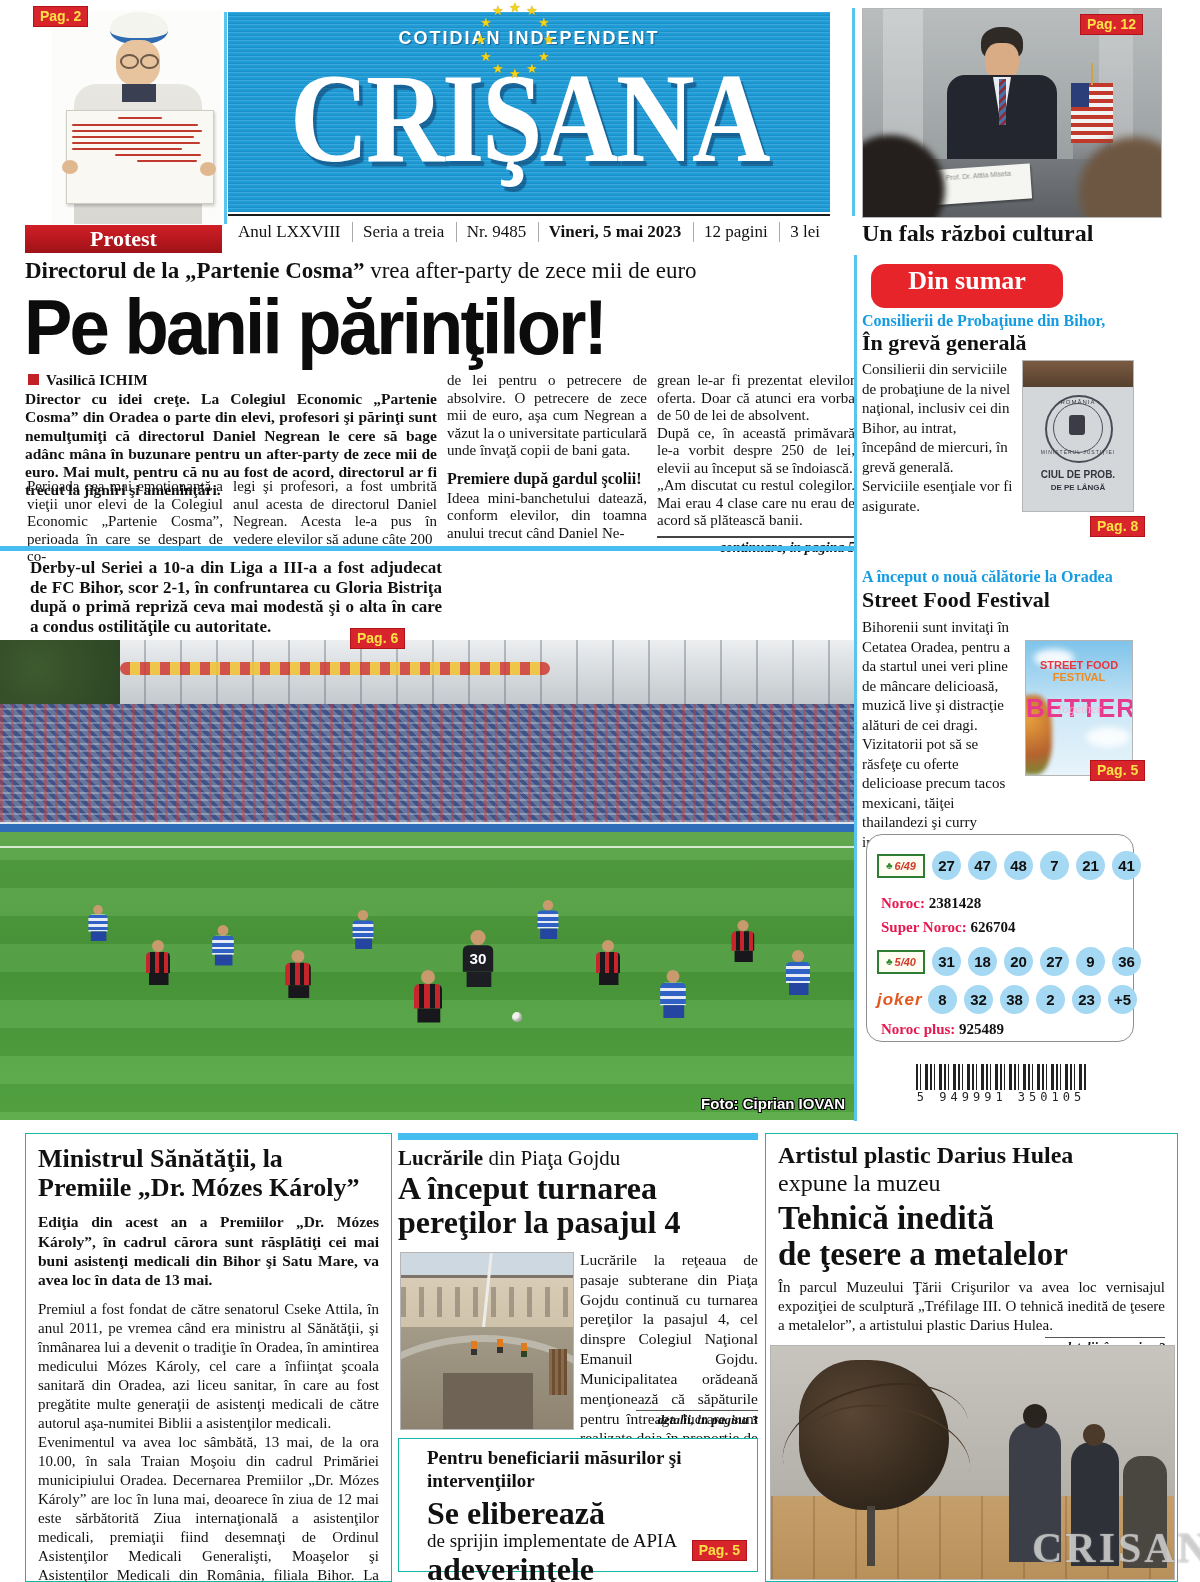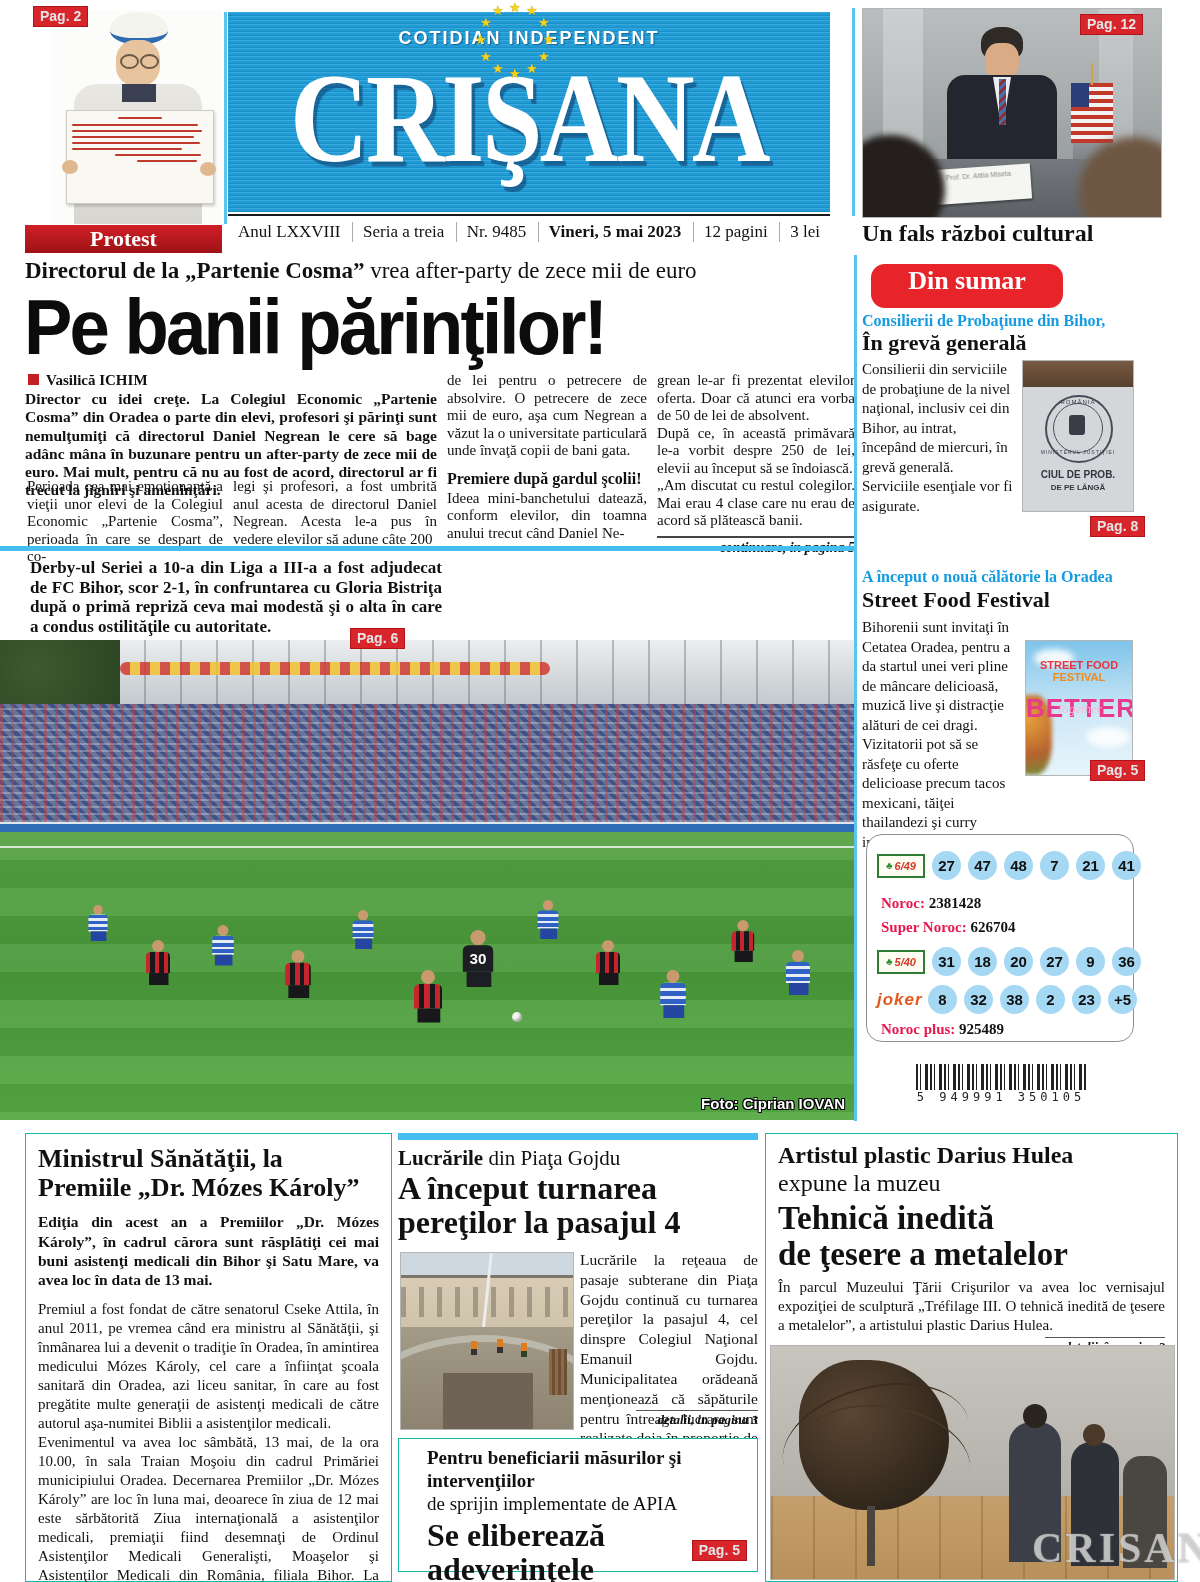--- a/index.html
+++ b/index.html
@@ -1,18 +1,18 @@
 <!DOCTYPE html>
 <html><head>
 <meta charset="utf-8">
 <style>
   html,body{margin:0;padding:0;background:#e8e8e8;}
   .page{position:relative;width:1200px;height:1582px;background:#fff;font-family:"Liberation Serif",serif;overflow:hidden;margin:0 auto;color:#111;}
   .abs{position:absolute;}
-  .badge{position:absolute;background:#d8252b;color:#e5e5e5;font-family:"Liberation Sans",sans-serif;font-weight:bold;font-size:14px;padding:2px 7px;line-height:1.2;z-index:6;box-shadow:0 0 0 1px #b01418 inset;}
+  .badge{position:absolute;background:#d8252b;color:#fde047;font-family:"Liberation Sans",sans-serif;font-weight:bold;font-size:14px;padding:2px 7px;line-height:1.2;z-index:6;box-shadow:0 0 0 1px #b01418 inset;}
   .photo{position:absolute;overflow:hidden;}
   .bordered{border:1px solid #b5b5b5;}
   .jtext{text-align:justify;}
   
   .masthead{background-color:#1f9cd6;background-image:repeating-linear-gradient(180deg,rgba(255,255,255,.12) 0 1px,rgba(0,0,0,0) 1px 3px,rgba(0,50,100,.12) 3px 4px);}
   .tagline{color:#fff;font-family:"Liberation Sans",sans-serif;font-weight:bold;font-size:18px;letter-spacing:2px;text-align:center;width:602px;z-index:2;text-shadow:1px 1px 1px rgba(0,40,80,.5);}
   .mtitle{color:#fff;font-weight:bold;font-size:128px;line-height:1;width:602px;text-align:center;transform:scaleX(.85);transform-origin:center;letter-spacing:-3px;z-index:2;text-shadow:4px 5px 1px rgba(10,35,80,.45);}
   .eu-star{position:absolute;font-size:13px;color:#f6d41c;z-index:3;text-shadow:0 0 1px #9a7d00;}
   .dateline{display:flex;align-items:center;border-top:2px solid #1a1a1a;font-size:17px;color:#111;justify-content:space-between;padding-top:6px;}
   .dateline span{padding:0 10px;white-space:nowrap;}
@@ -339,22 +339,22 @@
     <div class="abs" style="left:42px;top:120px;width:90px;height:56px;background:#6e6354;"></div>
     <div class="abs" style="left:148px;top:96px;width:18px;height:46px;background:repeating-linear-gradient(90deg,#8a6a48 0 3px,#6d4f33 3px 6px);"></div>
     <div class="abs" style="left:70px;top:88px;width:6px;height:14px;background:linear-gradient(180deg,#e07b1e 60%,#333 60%);"></div>
     <div class="abs" style="left:96px;top:86px;width:6px;height:14px;background:linear-gradient(180deg,#e07b1e 60%,#333 60%);"></div>
     <div class="abs" style="left:120px;top:90px;width:6px;height:14px;background:linear-gradient(180deg,#e07b1e 60%,#2c4423 60%);"></div>
   </div>
   <div class="abs jtext" style="left:580px;top:1250px;width:178px;font-size:15.5px;line-height:1.28;">Lucrările la reţeaua de pasaje subterane din Piaţa Gojdu continuă cu turnarea pereţilor la pasajul 4, cel dinspre Colegiul Naţional Emanuil Gojdu. Municipalitatea orădeană menţionează că săpăturile pentru întreaga lucrare sunt realizate deja în proporţie de 95%.</div>
   <div class="abs detail-line" style="left:636px;top:1410px;width:122px;">detalii, in pagina 3</div>
   <div class="abs boxed" style="left:398px;top:1438px;width:360px;height:134px;padding:8px 28px;box-sizing:border-box;">
     <div style="font-weight:bold;font-size:19px;line-height:1.2;">Pentru beneficiarii măsurilor şi intervenţiilor</div>
+    <div style="font-weight:bold;font-size:32px;line-height:1.05;margin-top:4px;">Se eliberează</div>
     <div style="font-size:19px;line-height:1.2;">de sprijin implementate de APIA</div>
-    <div style="font-weight:bold;font-size:32px;line-height:1.05;margin-top:4px;">Se eliberează</div>
     <div style="font-weight:bold;font-size:32px;line-height:1.05;">adeverinţele</div>
     <div class="badge" style="right:10px;bottom:10px;left:auto;">Pag. 5</div>
   </div>
 
   <div class="abs boxed" style="left:765px;top:1133px;width:413px;height:449px;padding:8px 12px;box-sizing:border-box;">
     <div style="font-weight:bold;font-size:24px;line-height:1.15;">Artistul plastic Darius Hulea</div>
     <div style="font-size:24px;line-height:1.15;">expune la muzeu</div>
     <div style="font-weight:bold;font-size:33px;line-height:1.08;margin-top:4px;">Tehnică inedită</div>
     <div style="font-weight:bold;font-size:33px;line-height:1.08;">de ţesere a metalelor</div>
     <div class="jtext" style="font-size:15px;line-height:1.25;margin-top:6px;">În parcul Muzeului Ţării Crişurilor va avea loc vernisajul expoziţiei de sculptură „Tréfilage III. O tehnică inedită de ţesere a metalelor”, a artistului plastic Darius Hulea.</div>

